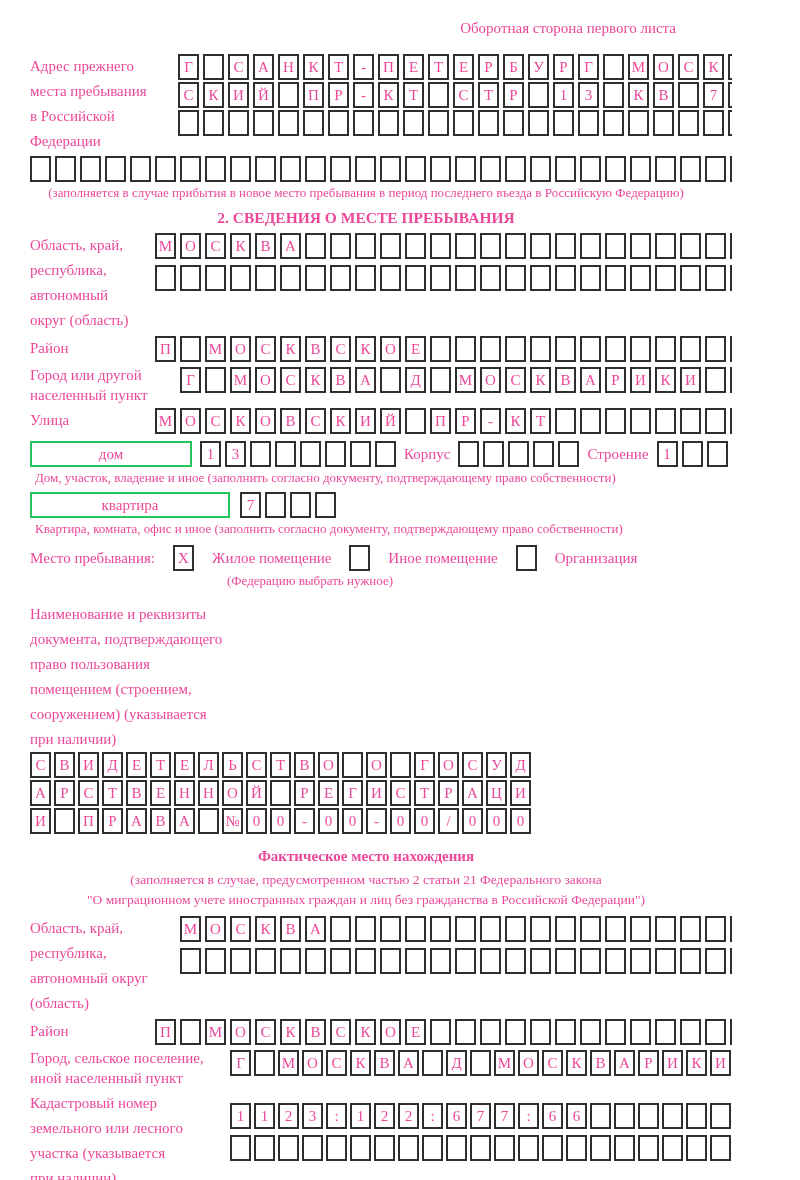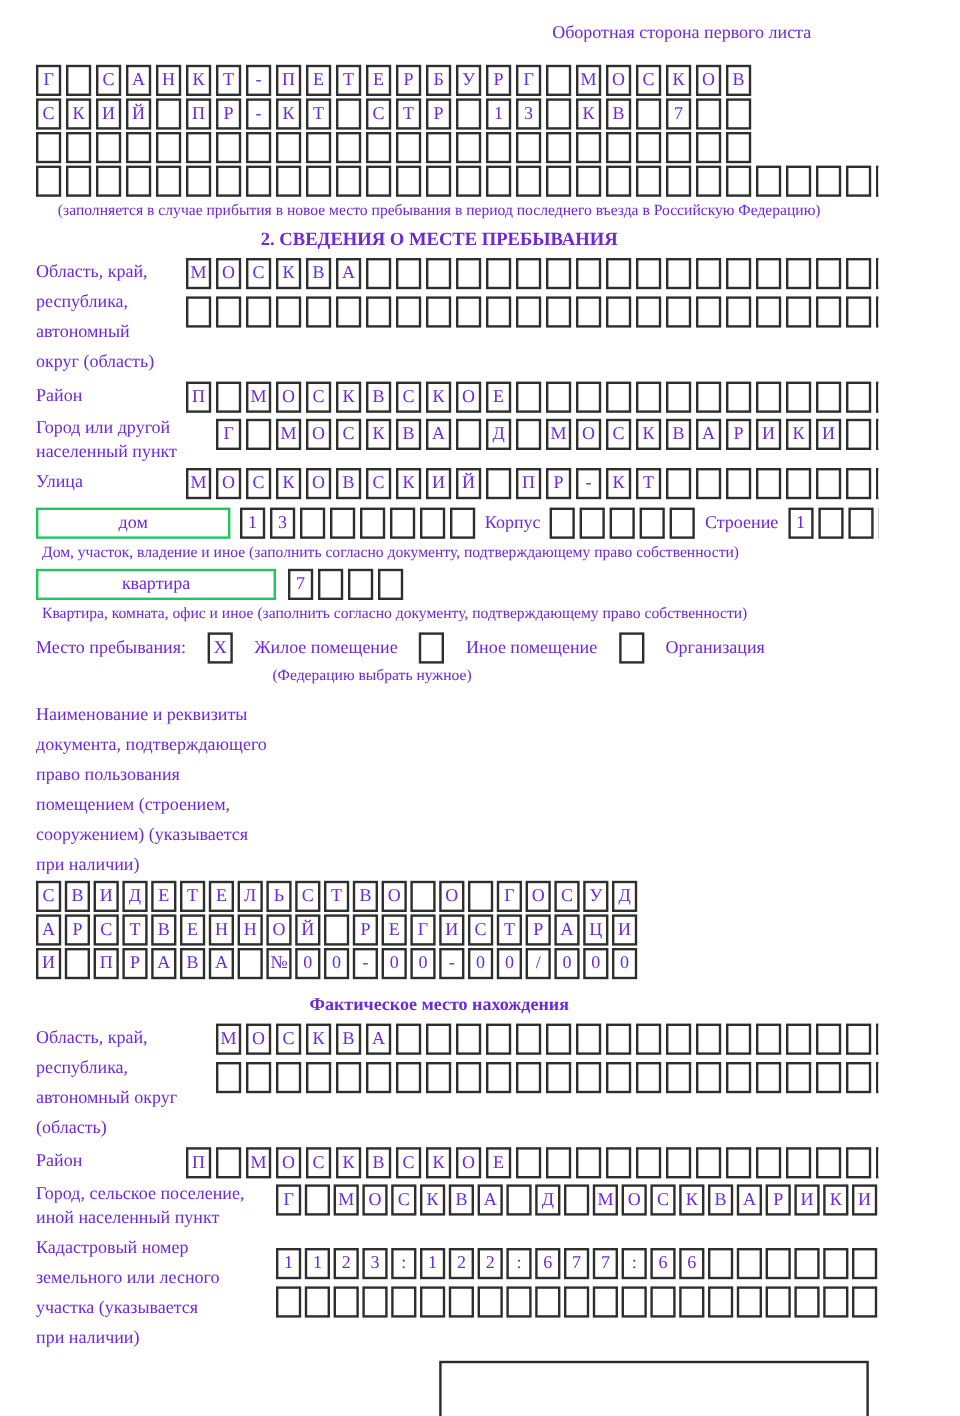--- a/index.html
+++ b/index.html
@@ -1,18 +1,18 @@
 <!DOCTYPE html>
 <html><head>
 <meta charset="utf-8">
 <style>
   html,body { margin:0; padding:0; background:#ffffff; }
   .page {
     position:relative; width:732px; height:1180px; background:#ffffff;
-    font-family:"Liberation Serif", serif; color:#6d28d9; overflow:hidden;
+    font-family:"Liberation Serif", serif; color:#ec4899; overflow:hidden;
   }
   .header-note { padding:20px 56px 0 0; text-align:right; font-size:15px; }
 
   .block { display:flex; align-items:flex-start; margin:0 30px; }
   .lbl { font-size:15px; line-height:25px; white-space:pre-line; flex:none; }
   .w150 { width:150px; } .w125 { width:125px; } .w148 { width:148px; }
   .w200 { width:200px; } .w218 { width:218px; }
 
   .boxcol { flex:none; }
   .boxcol .boxrow { margin-bottom:6px; }
@@ -59,20 +59,24 @@
   }
 </style>
 </head>
 <body>
 
 <div class="page">
 
   <div class="header-note">Оборотная сторона первого листа</div>
 
   <div class="block" style="margin-top:17px">
+    <div class="lbl w148">Адрес прежнего
+места пребывания
+в Российской
+Федерации</div>
     <div class="boxcol tightcol">
       <div class="boxrow">
           <span class="cell">Г</span>
           <span class="cell"></span>
           <span class="cell">С</span>
           <span class="cell">А</span>
           <span class="cell">Н</span>
           <span class="cell">К</span>
           <span class="cell">Т</span>
           <span class="cell">-</span>
@@ -460,20 +464,24 @@
           <span class="cell">0</span>
           <span class="cell">/</span>
           <span class="cell">0</span>
           <span class="cell">0</span>
           <span class="cell">0</span>
         </div>
     </div>
   </div>
 
   <div class="fact-title">Фактическое место нахождения</div>
+  <div class="fact-note">
+    <div>(заполняется в случае, предусмотренном частью 2 статьи 21 Федерального закона</div>
+    <div>"О миграционном учете иностранных граждан и лиц без гражданства в Российской Федерации")</div>
+  </div>
 
   <div class="block mt6">
     <div class="lbl w150">Область, край,
 республика,
 автономный округ
 (область)</div>
     <div class="boxcol">
       <div class="boxrow">
           <span class="cell">М</span>
           <span class="cell">О</span>

